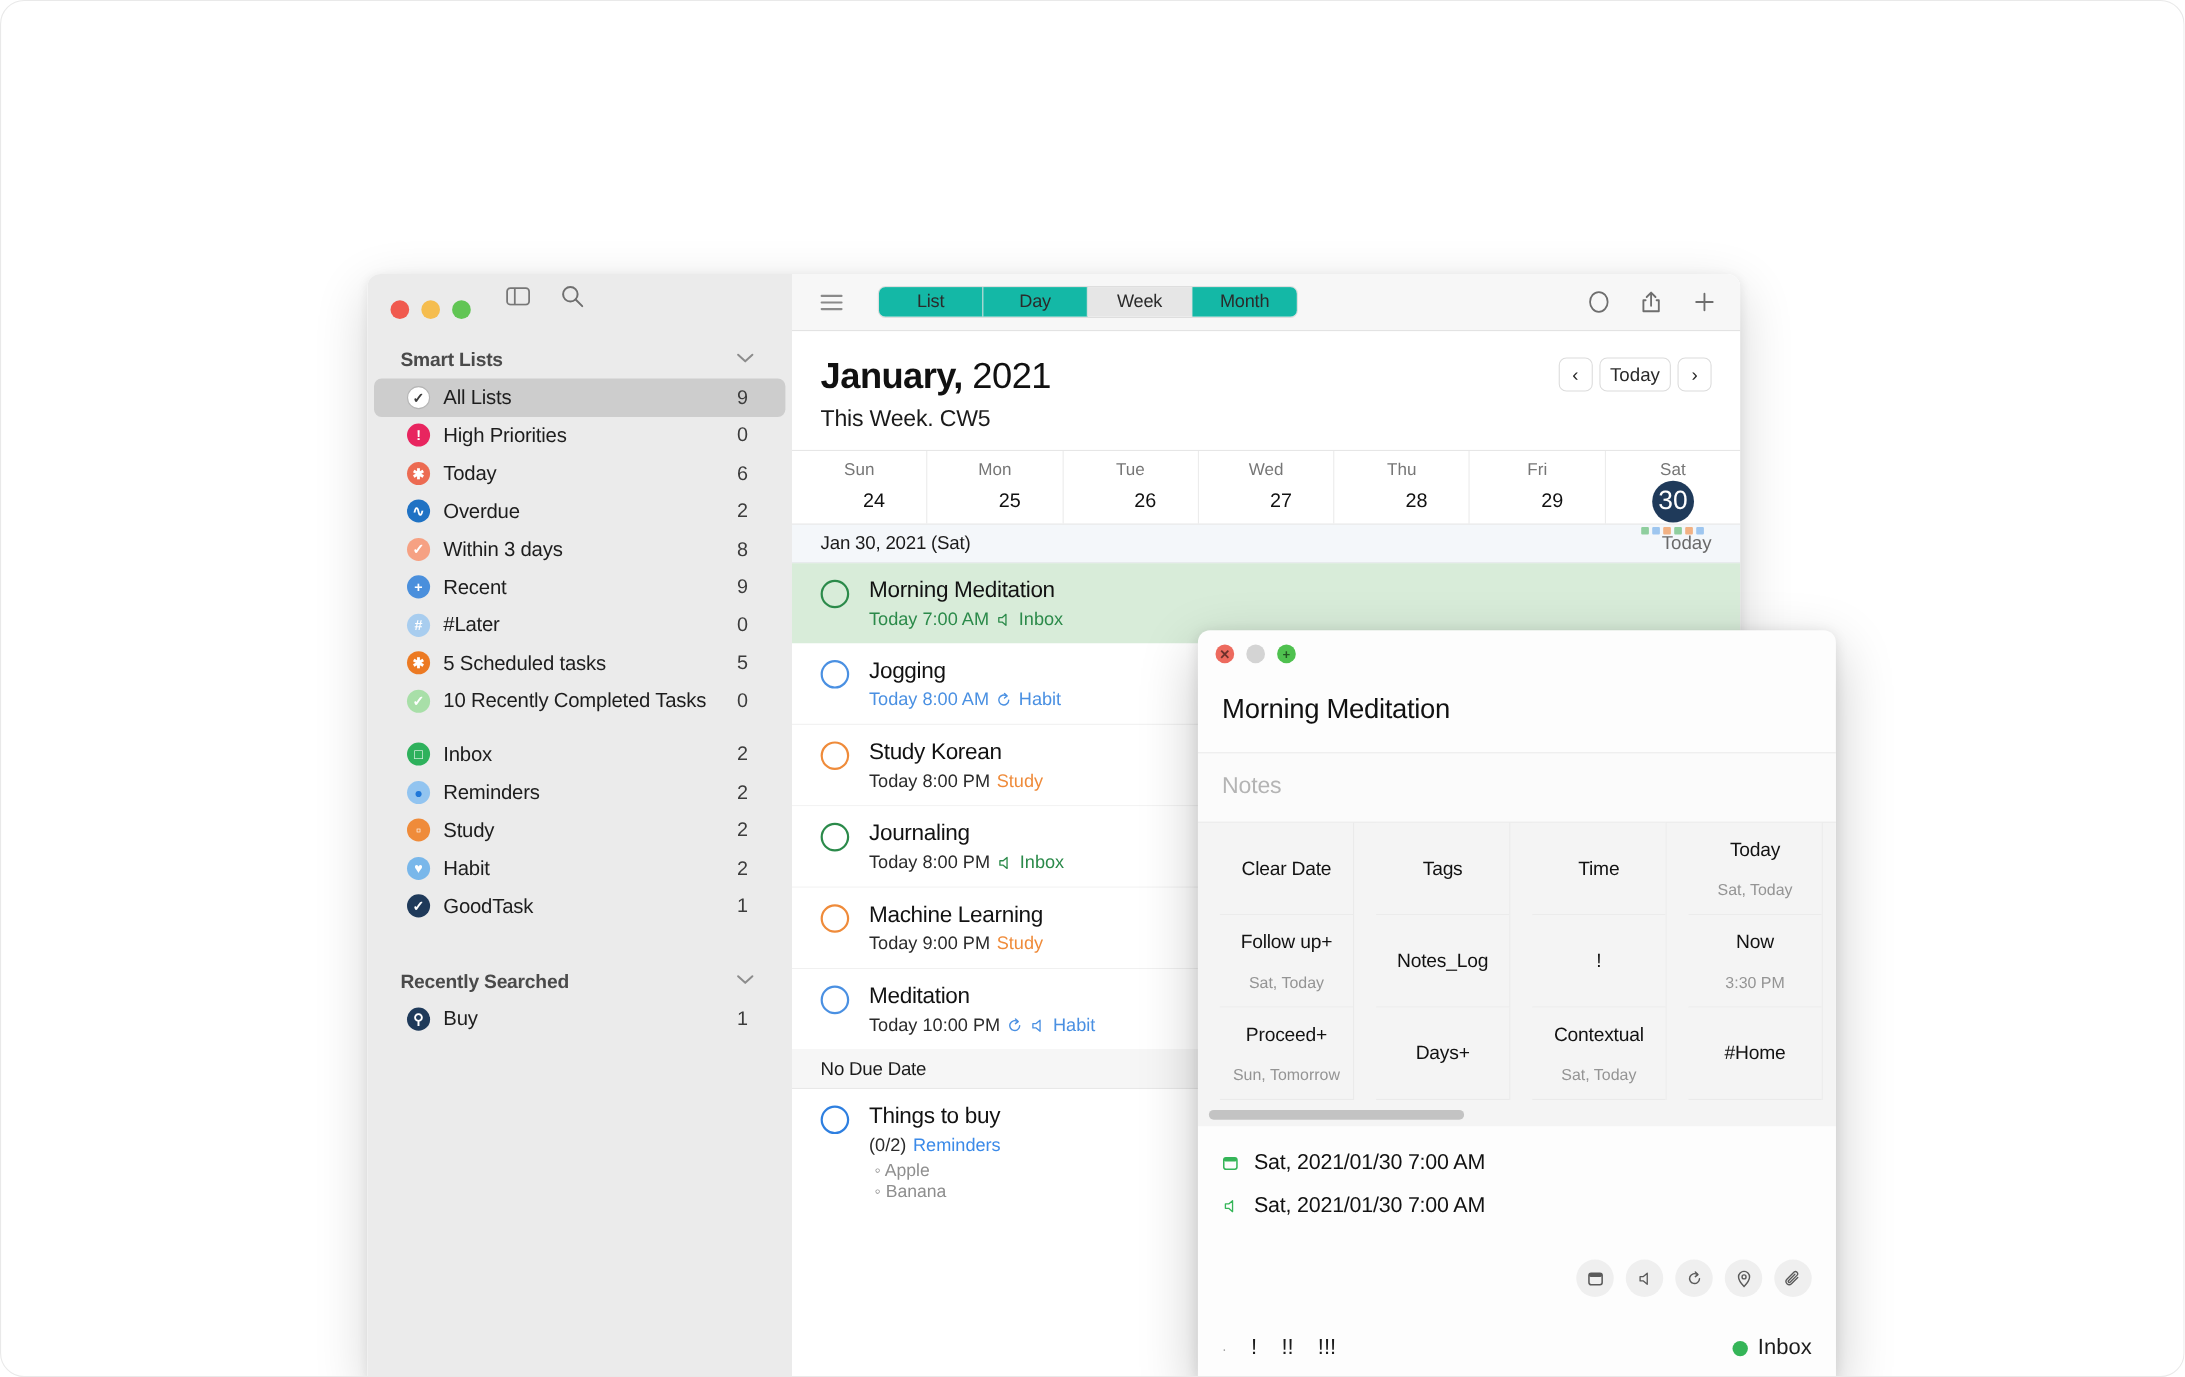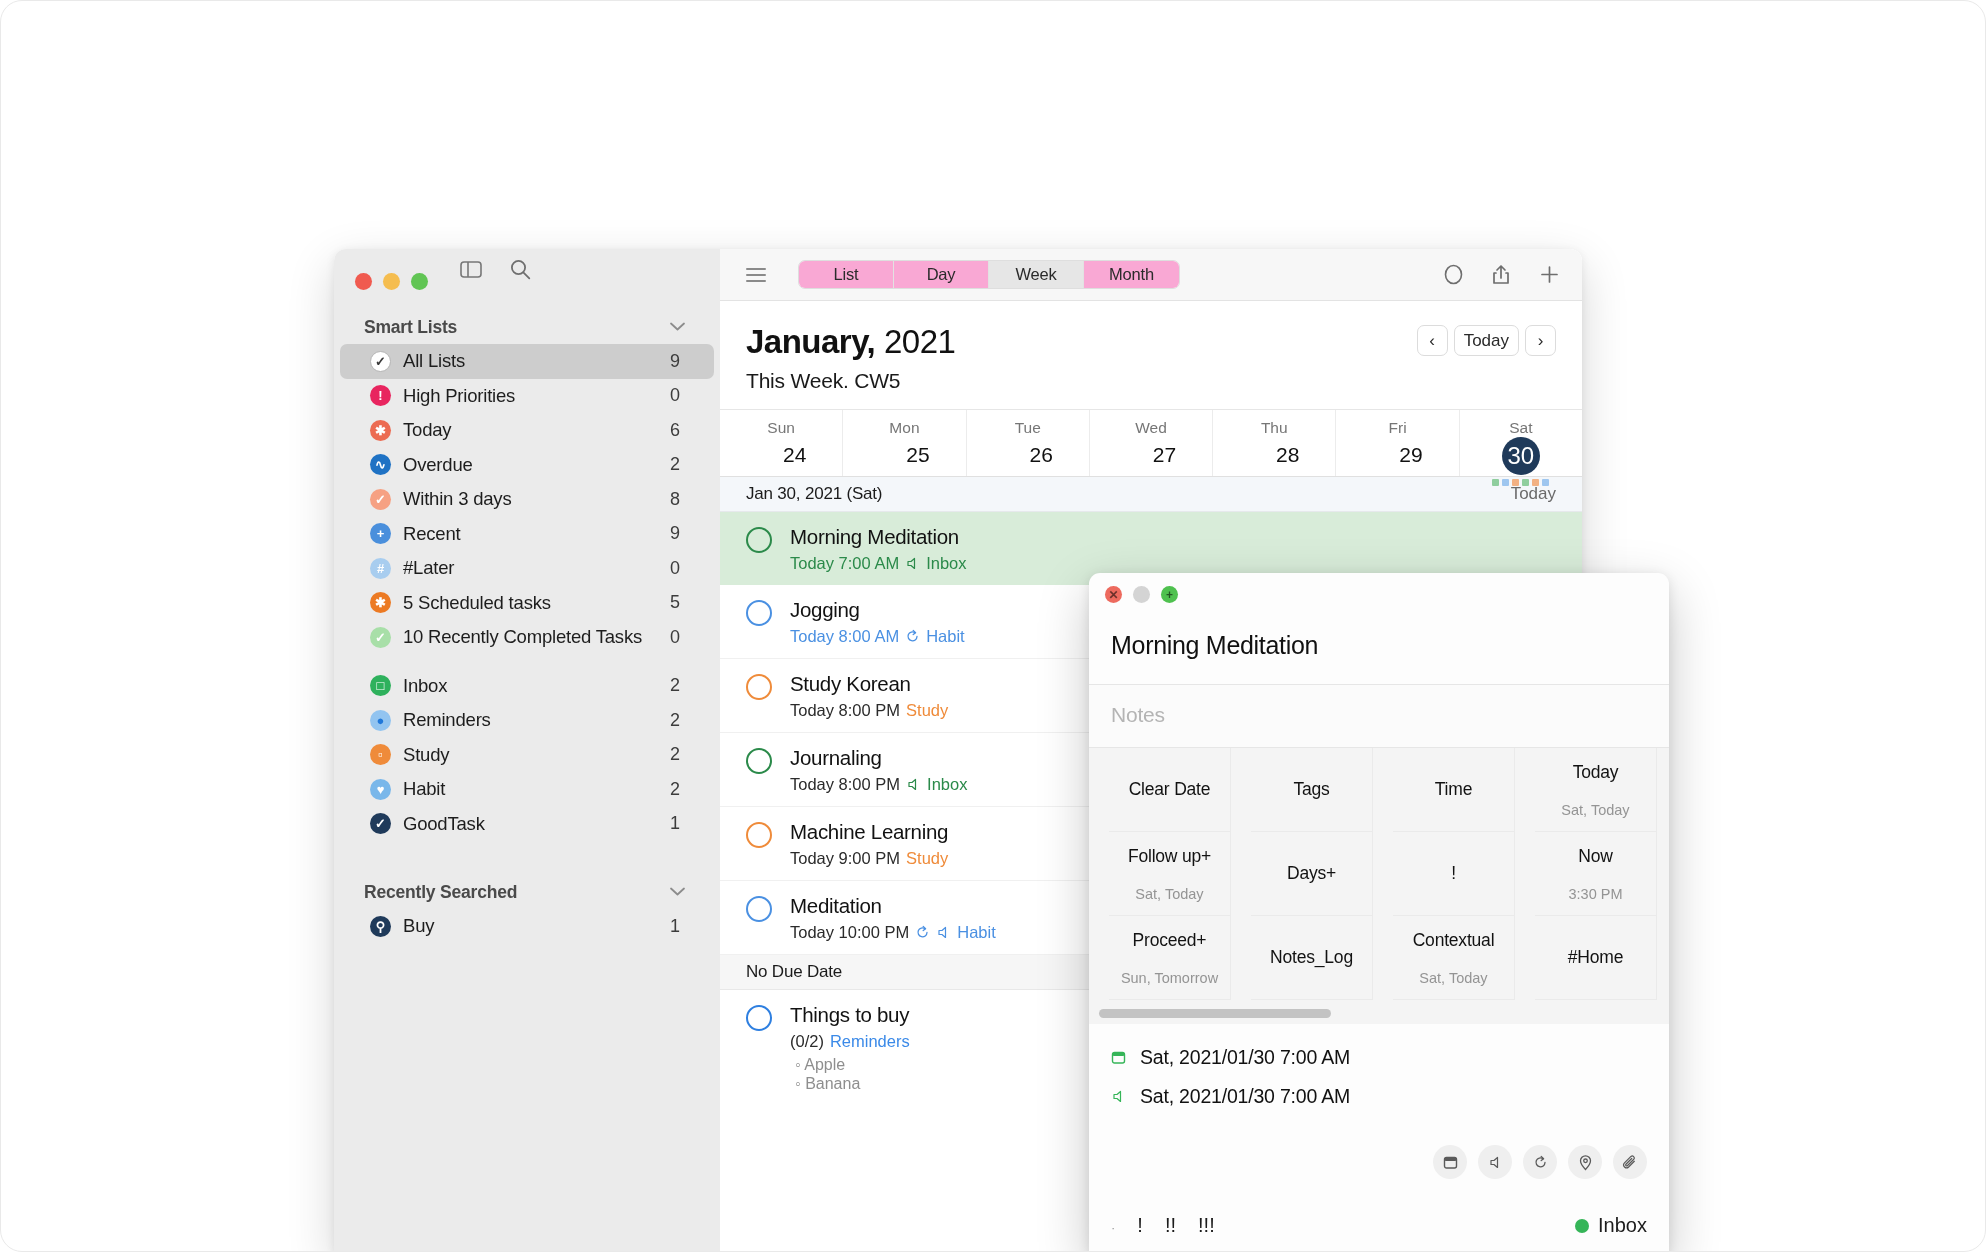--- a/index.html
+++ b/index.html
@@ -118,21 +118,21 @@
     overflow: hidden;
     height: 29px;
     background: #fbfbfb;
     margin-left: 14px;
   }
   .seg {
     width: 95px;
     display: flex; align-items: center; justify-content: center;
     font-size: 16.5px; color: #2b2b2b;
     border-right: 1px solid #e2e2e2;
-    background: #f9a8d4;
+    background: #14b8a6;
     letter-spacing: -0.2px;
   }
   .seg:last-child { border-right: none; }
   .seg.active { background: #e6e6e6; font-weight: 400; }
 
   .tb-spacer { flex: 1; }
   .tb-ico { color: #6e6e6e; display: flex; align-items: center; justify-content: center; width: 30px; }
 
   
   .month-head { padding: 22px 26px 0 26px; position: relative; }
@@ -163,21 +163,21 @@
   .day {
     flex: 1;
     border-right: 1px solid #ececec;
     text-align: center;
     padding: 9px 0 6px 0;
     position: relative;
     height: 66px;
   }
   .day:last-child { border-right: none; }
   .dow { font-size: 15.5px; color: #767676; }
-  .dnum { font-size: 21px; color: #111; margin-top: 2px; line-height: 32px; margin-left: 27px; }
+  .dnum { font-size: 18px; color: #111; margin-top: 2px; line-height: 32px; margin-left: 27px; }
   .day.today .dnum {
     width: 38px; height: 38px; line-height: 38px;
     background: #1f3a5a; color: #fff; border-radius: 50%;
     margin: 0 auto; font-size: 24px;
   }
   .daydots { display: flex; gap: 3px; justify-content: center; margin-top: 4px; }
   .daydots i { width: 7px; height: 7px; display: block; border-radius: 1px; }
 
   
   .sec-bar {
@@ -638,24 +638,24 @@
             <div class="d-cell">
               <div class="m">Proceed+</div>
               <div class="s">Sun, Tomorrow</div>
             </div>
           </div>
           <div class="d-col">
             <div class="d-cell">
               <div class="m">Tags</div>
             </div>
             <div class="d-cell">
+              <div class="m">Notes_Log</div>
+            </div>
+            <div class="d-cell">
               <div class="m">Days+</div>
-            </div>
-            <div class="d-cell">
-              <div class="m">Notes_Log</div>
             </div>
           </div>
           <div class="d-col">
             <div class="d-cell">
               <div class="m">Time</div>
             </div>
             <div class="d-cell">
               <div class="m">!</div>
             </div>
             <div class="d-cell">

